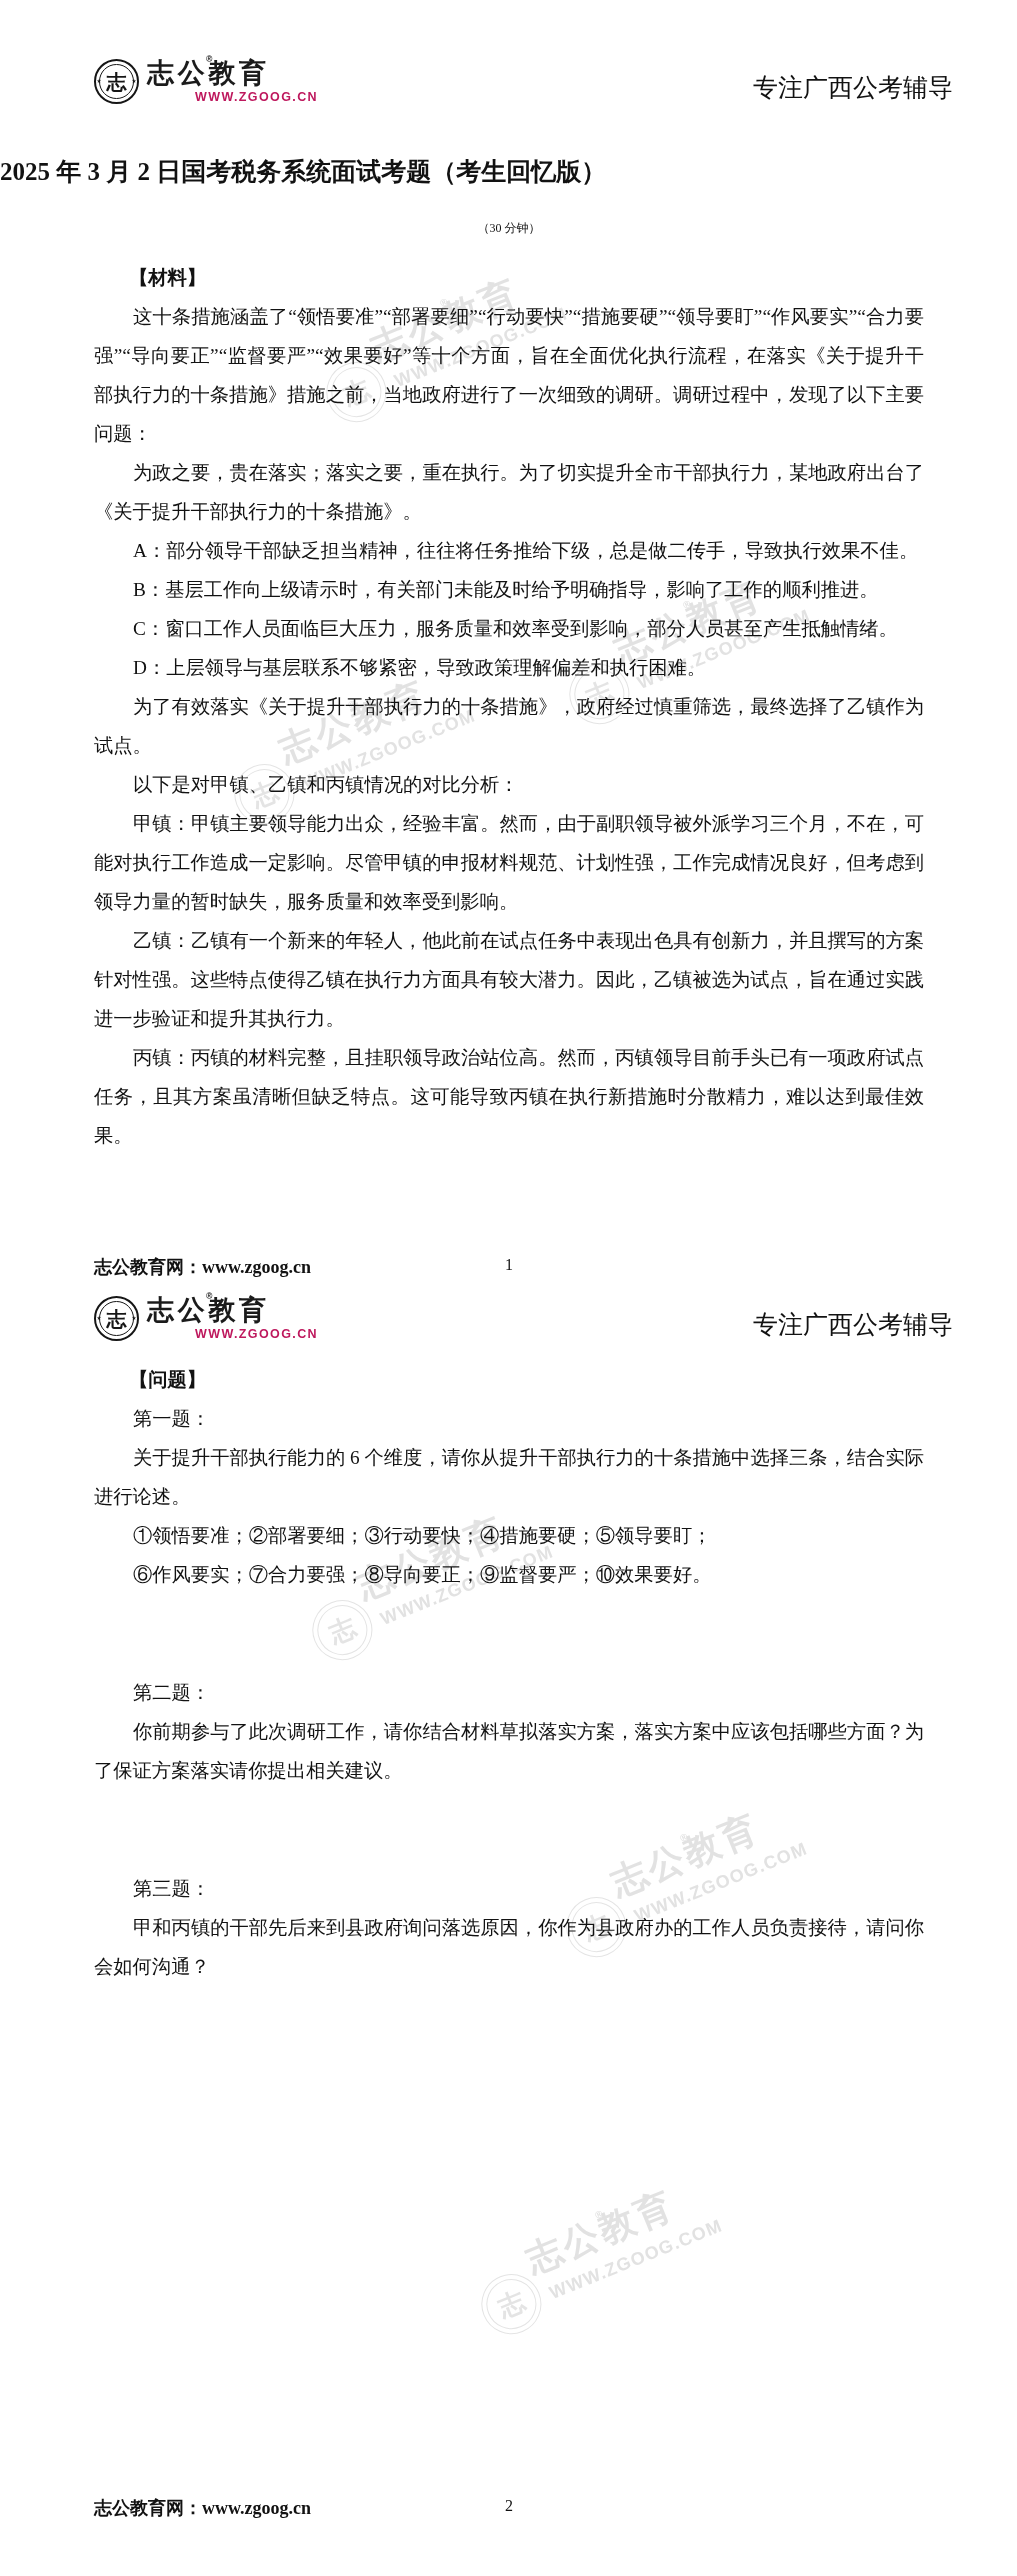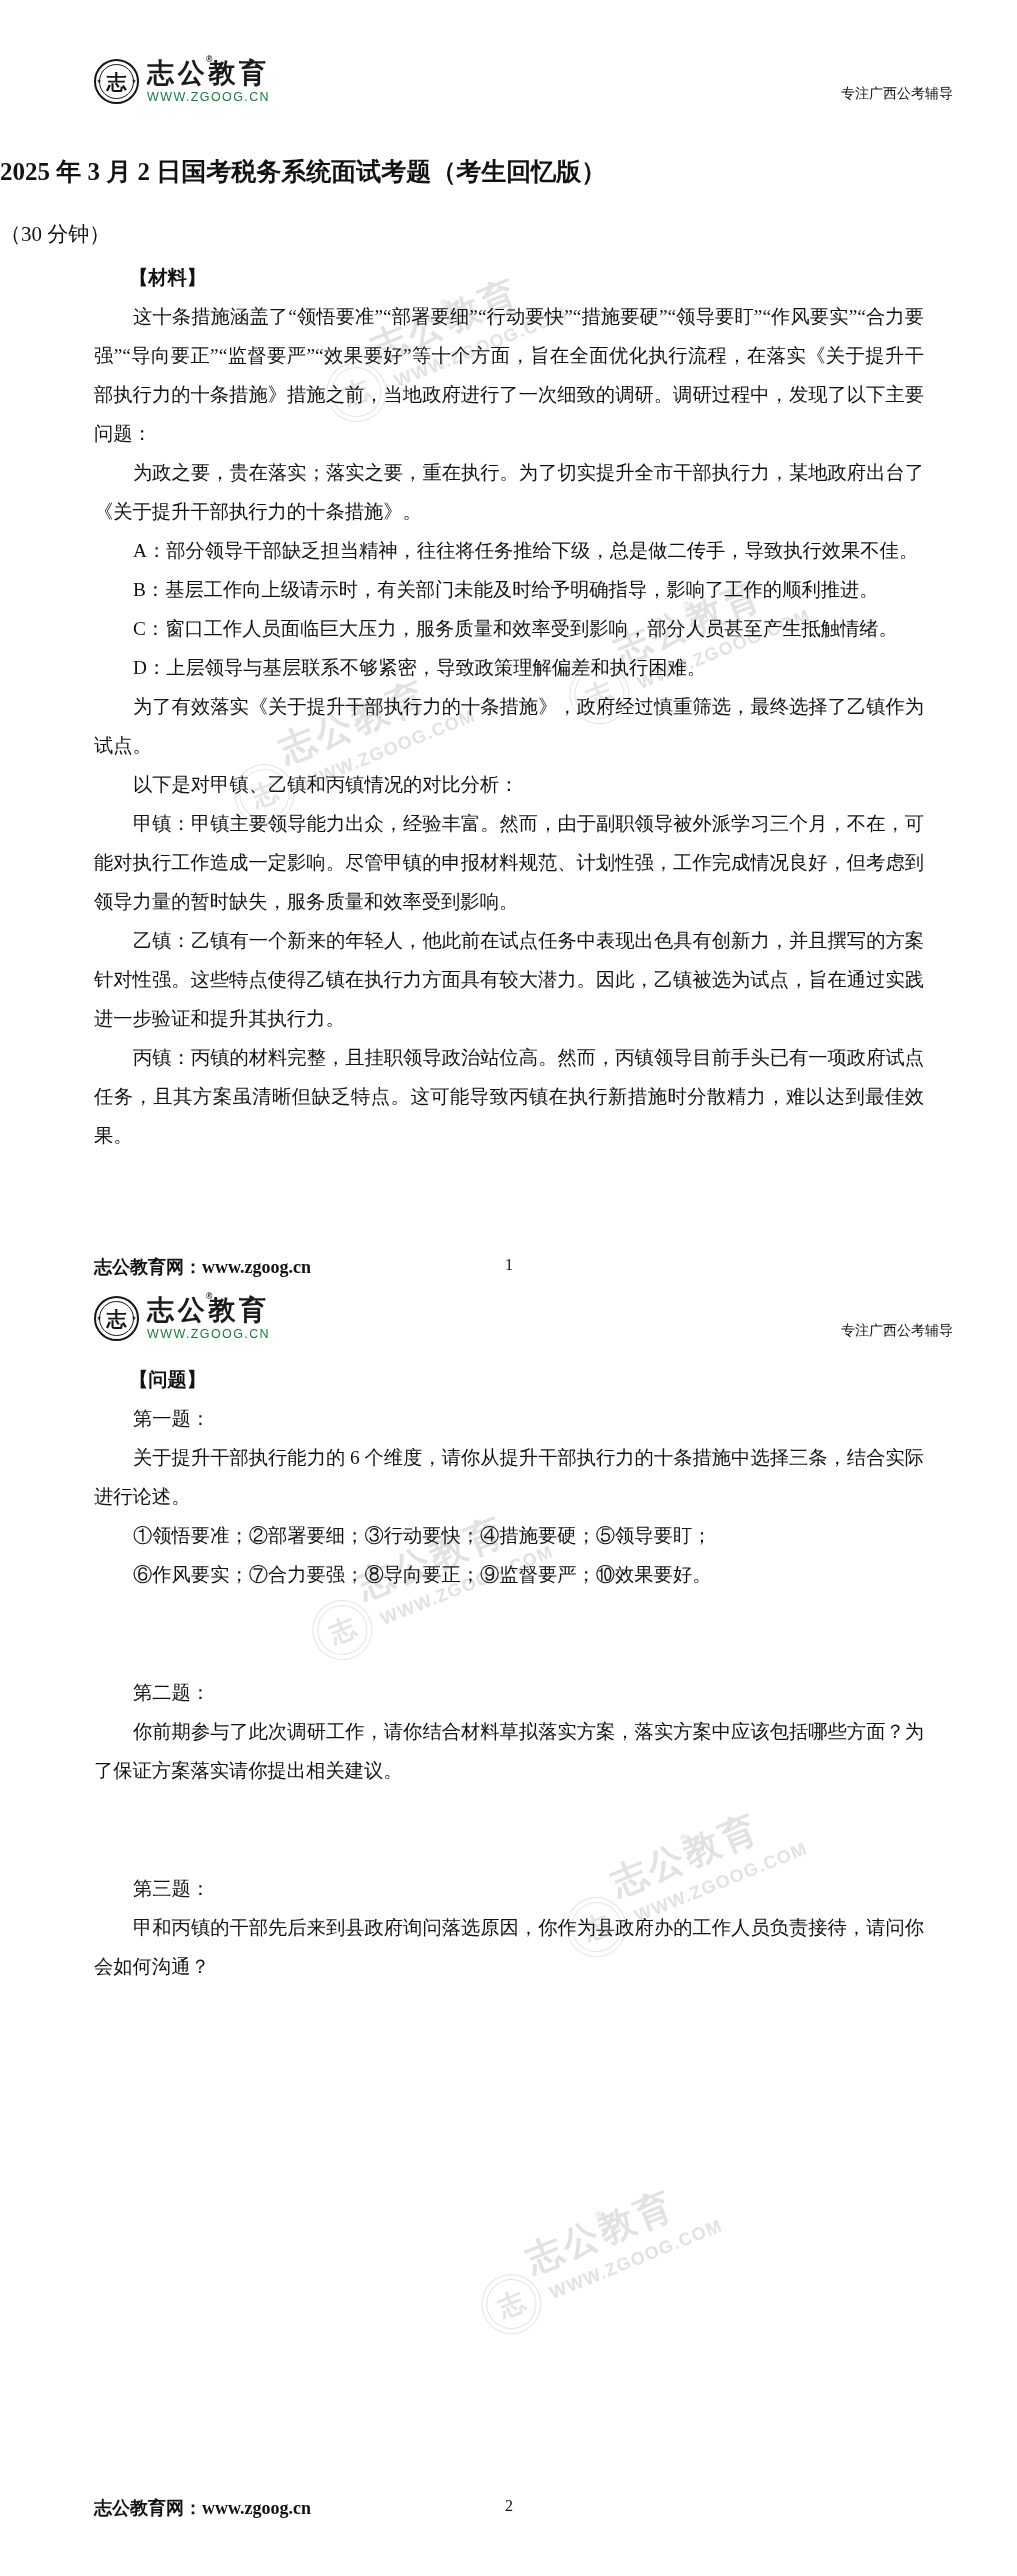--- a/index.html
+++ b/index.html
@@ -42,32 +42,33 @@
   .seal-star.left { left: 0.6px; }
   .seal-star.right { right: 0.6px; }
   .logo-name {
     position: relative;
     font-family: "Liberation Sans", sans-serif; font-weight: 900;
     font-size: 27px; line-height: 1.05; letter-spacing: 3.7px; color: #1b1b1b;
     white-space: nowrap;
   }
   .logo-reg { position: absolute; top: -3.1px; left: 59px; font-size: 8.7px; font-weight: 700; letter-spacing: 0; }
   .logo-url {
-    font-family: "Liberation Sans", sans-serif; font-weight: 400;
-    font-size: 12.5px; letter-spacing: 1.4px; margin-top: 1.9px; color: #15803d;
+    font-family: "Liberation Sans", sans-serif; font-weight: 700;
+    font-size: 12.5px; letter-spacing: 1.4px; margin-top: 1.9px; color: #be185d;
     white-space: nowrap;
-  }
-  .tagline { font-size: 14px; line-height: 1.2; padding-bottom: 1.2px; white-space: nowrap; }
+    margin-left: 48px;
+  }
+  .tagline { font-size: 25px; line-height: 1.2; padding-bottom: 1.2px; white-space: nowrap; }
 
   
   .doc-title {
     position: absolute; top: 156px; left: 0; width: 100%;
     text-align: left; font-weight: 700; font-size: 25px; line-height: 1.3; z-index: 2;
   }
-  .duration { position: absolute; top: 220px; left: 0; width: 100%; text-align: left; font-size: 21px; z-index: 2; }
+  .duration { position: absolute; top: 220px; left: 0; width: 100%; text-align: center; font-size: 12px; z-index: 2; }
 
   
   .flow {
     position: absolute; left: 94px; width: 830px;
     font-size: 19.3px; line-height: 39px; text-align: justify; z-index: 2;
   }
   #material-block { top: 258px; }
   #questions-block { top: 72px; }
   .block-label { font-weight: 700; }
   .flow p { margin: 0; text-indent: 39px; }

